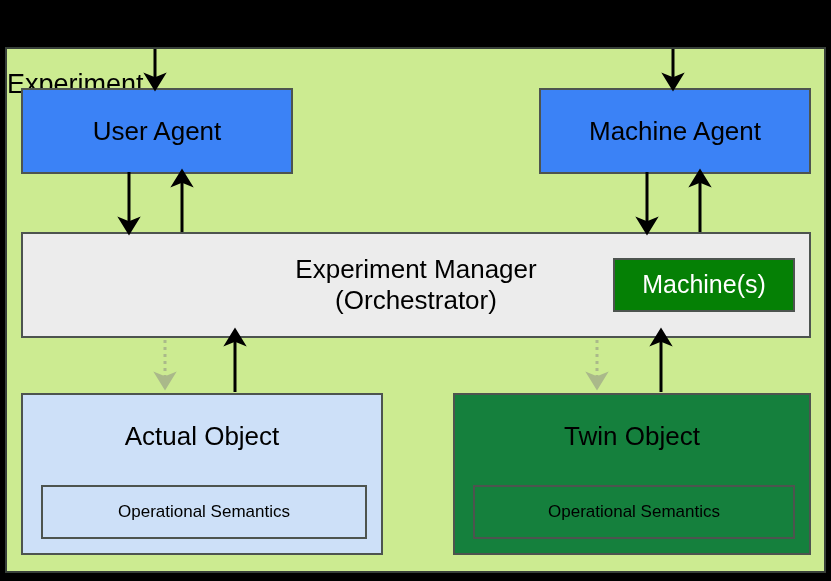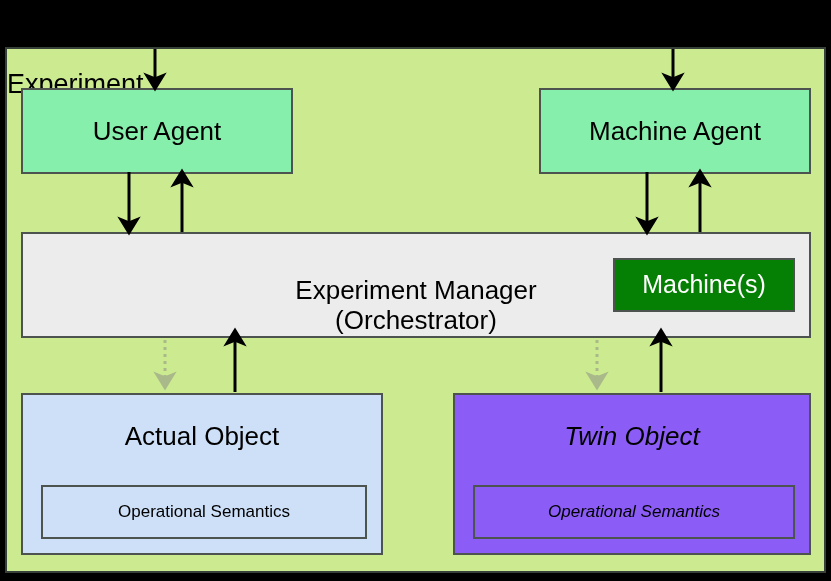--- a/index.html
+++ b/index.html
@@ -47,38 +47,38 @@
     border: 2px solid #4d544f;
     display: flex;
     align-items: center;
     justify-content: center;
     text-align: center;
     color: #000000;
     line-height: 1.18;
   }
 
   .agent-box {
-    background: #86efac;
+    background: #3b82f6;
     font-size: 26px;
   }
 
   .manager-box {
     background: #ececec;
     font-size: 26px;
   }
   .manager-label {
     position: absolute;
     left: 0;
     top: 0;
     width: 100%;
     height: 100%;
     display: flex;
     flex-direction: column;
     align-items: center;
-    justify-content: flex-end;
+    justify-content: center;
     text-align: center;
     pointer-events: none;
   }
 
   .workflow-box {
     position: absolute;
     left: 590px;
     top: 24px;
     width: 182px;
     height: 54px;
@@ -86,21 +86,21 @@
     border: 2px solid #4d544f;
     box-sizing: border-box;
     color: #ffffff;
     font-size: 25px;
     display: flex;
     align-items: center;
     justify-content: center;
   }
 
   .actual-box { background: #cde0f8; }
-  .twin-box   { background: #8b5cf6; font-style: italic; }
+  .twin-box   { background: #15803d; }
 
   .object-title {
     position: absolute;
     left: 0;
     top: 26px;
     width: 100%;
     text-align: center;
     font-size: 26px;
     color: #000000;
   }

